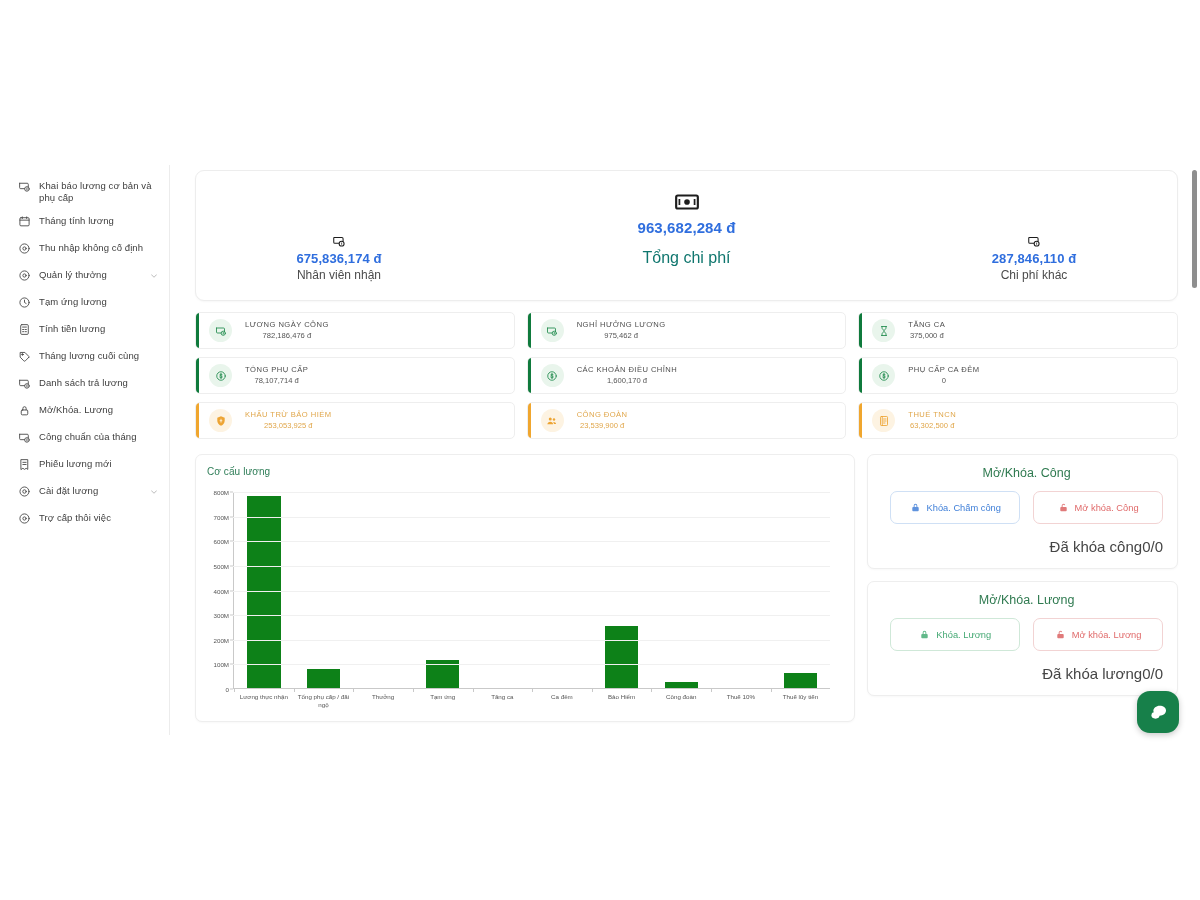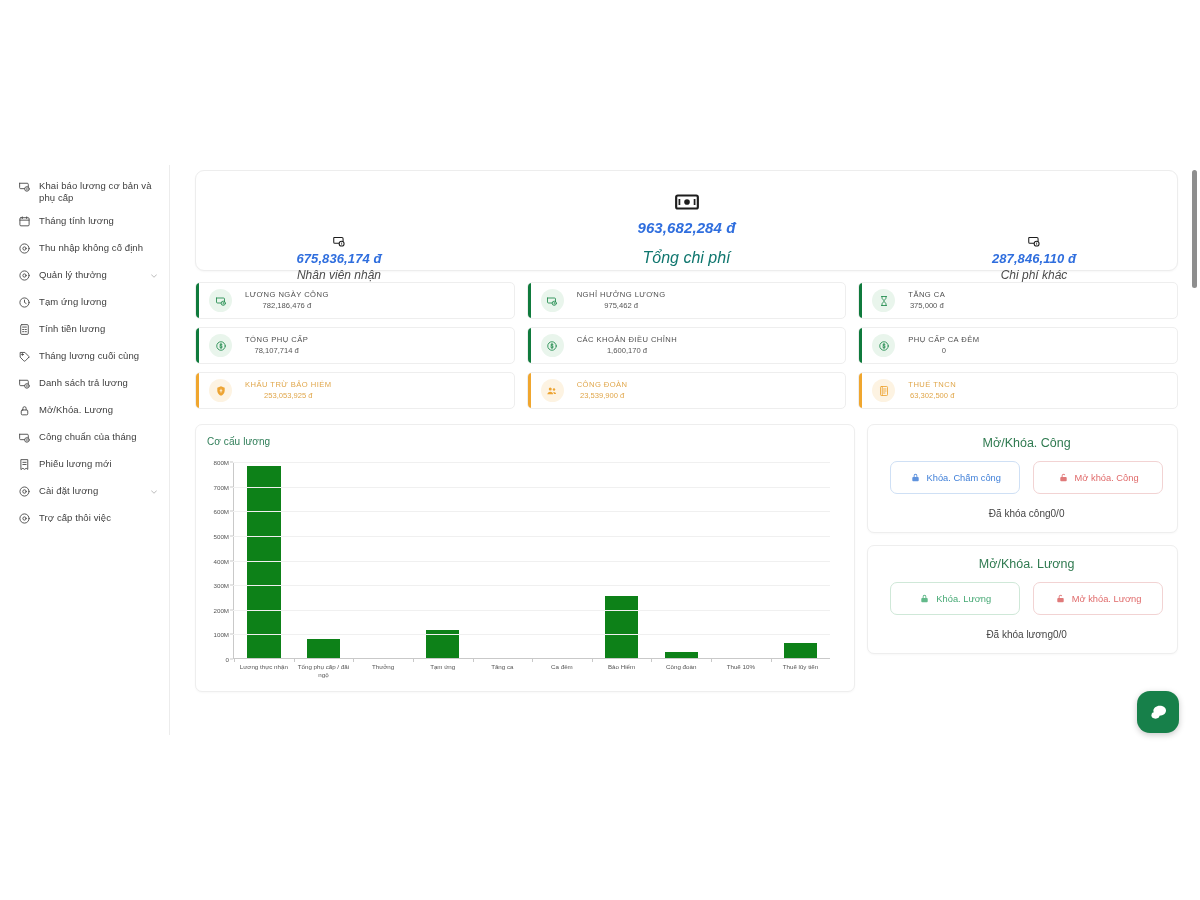--- a/index.html
+++ b/index.html
@@ -71,27 +71,26 @@
     position: absolute;
     left: 170px; top: 0;
     width: 1030px; height: 570px;
     padding: 0 22px 0 25px;
     overflow: hidden;
   }
 
   
   .hero {
     margin-top: 5px;
-    height: 101px;
+    height: 131px;
     background: #ffffff;
     border: 1px solid #ededed;
     border-radius: 9px;
     box-shadow: 0 1px 2px rgba(0,0,0,.035);
     position: relative;
-    font-style: italic;
   }
   .hero-center {
     position: absolute;
     left: 0; right: 0; top: 18px;
     text-align: center;
   }
   .hero-ico-lg { display: flex; justify-content: center; margin-bottom: 4px; }
   .hero-amount-lg {
     font-size: 15px; font-weight: 700;
     color: #2f6ede; letter-spacing: .1px;
@@ -298,23 +297,23 @@
     background: #ffffff;
     cursor: pointer;
   }
   .lock-btn svg { width: 11px; height: 11px; display: block; }
   .lock-btn.blue  { border: 1px solid #cfe0f5; color: #3f7fd8; }
   .lock-btn.green { border: 1px solid #cfe8d8; color: #44a873; }
   .lock-btn.red   { border: 1px solid #f2d3d3; color: #e06a6a; }
   .lock-foot {
     margin-top: 14px;
     display: flex;
-    justify-content: center;
+    justify-content: flex-end;
     align-items: center;
-    font-size: 10px;
+    font-size: 15px;
     color: #454545;
   }
 
   
   .scroll-track {
     position: absolute;
     right: 2px; top: 165px;
     width: 8px; height: 570px;
     background: #ffffff;
   }

